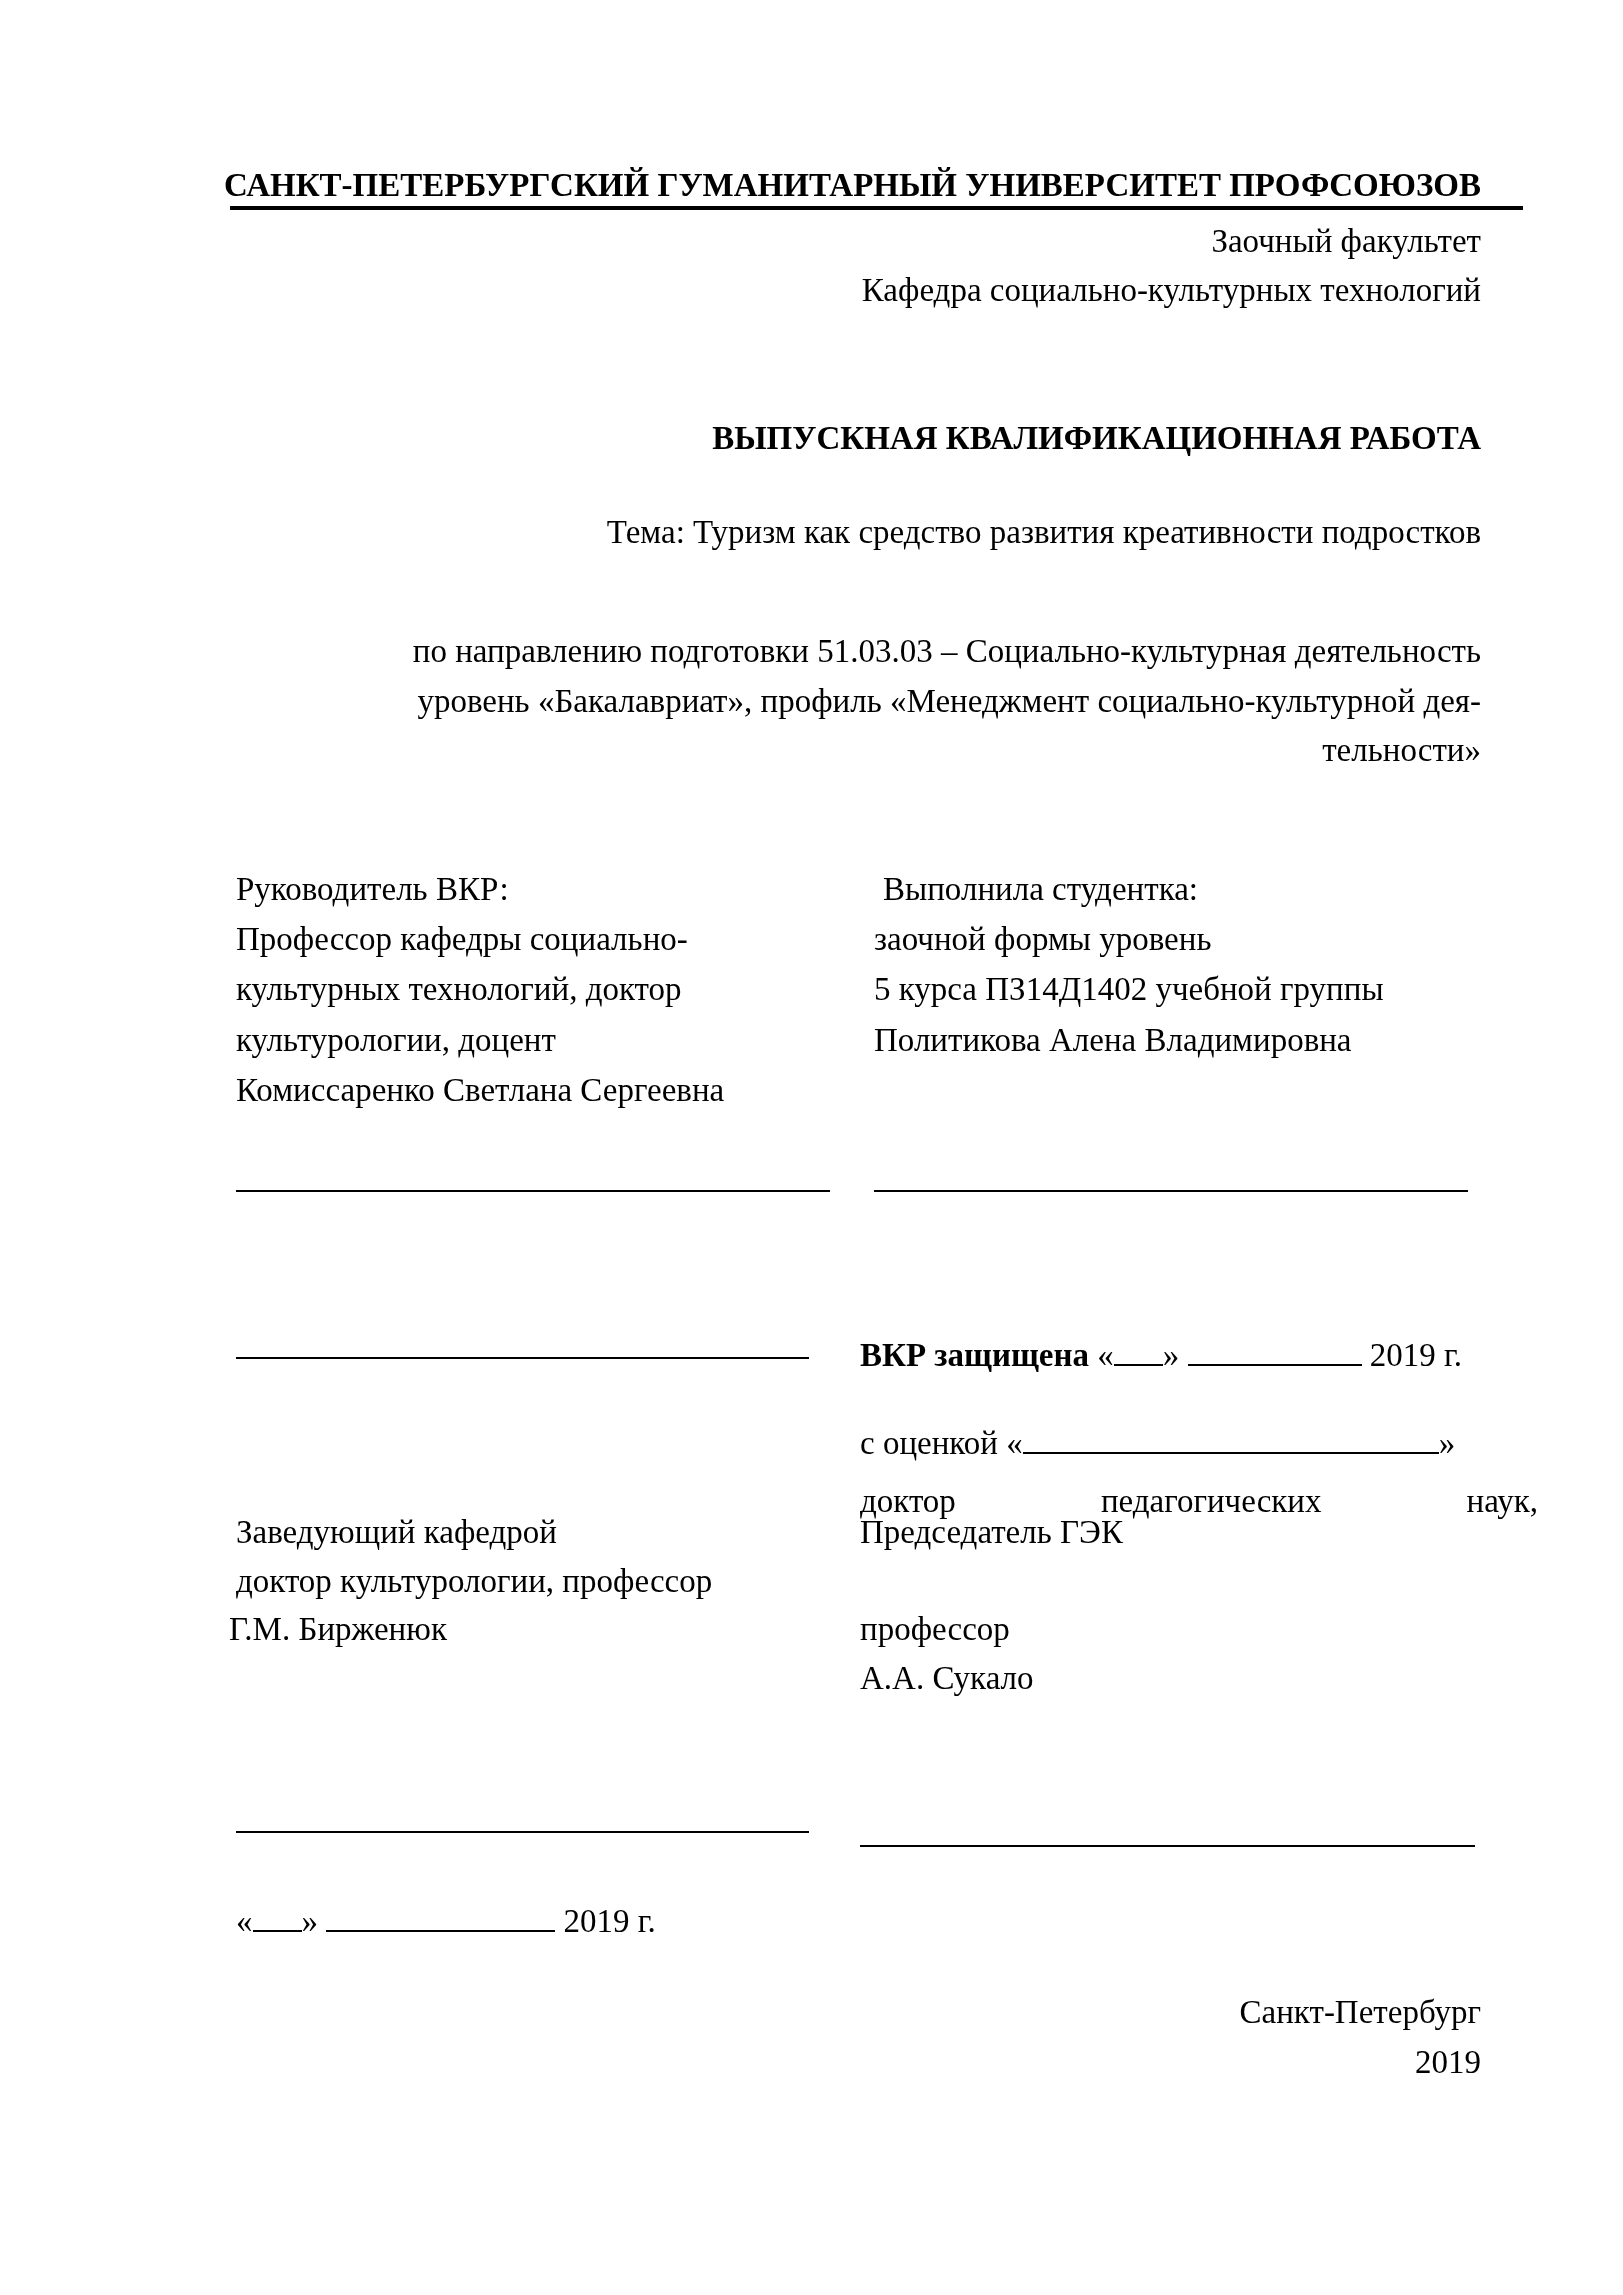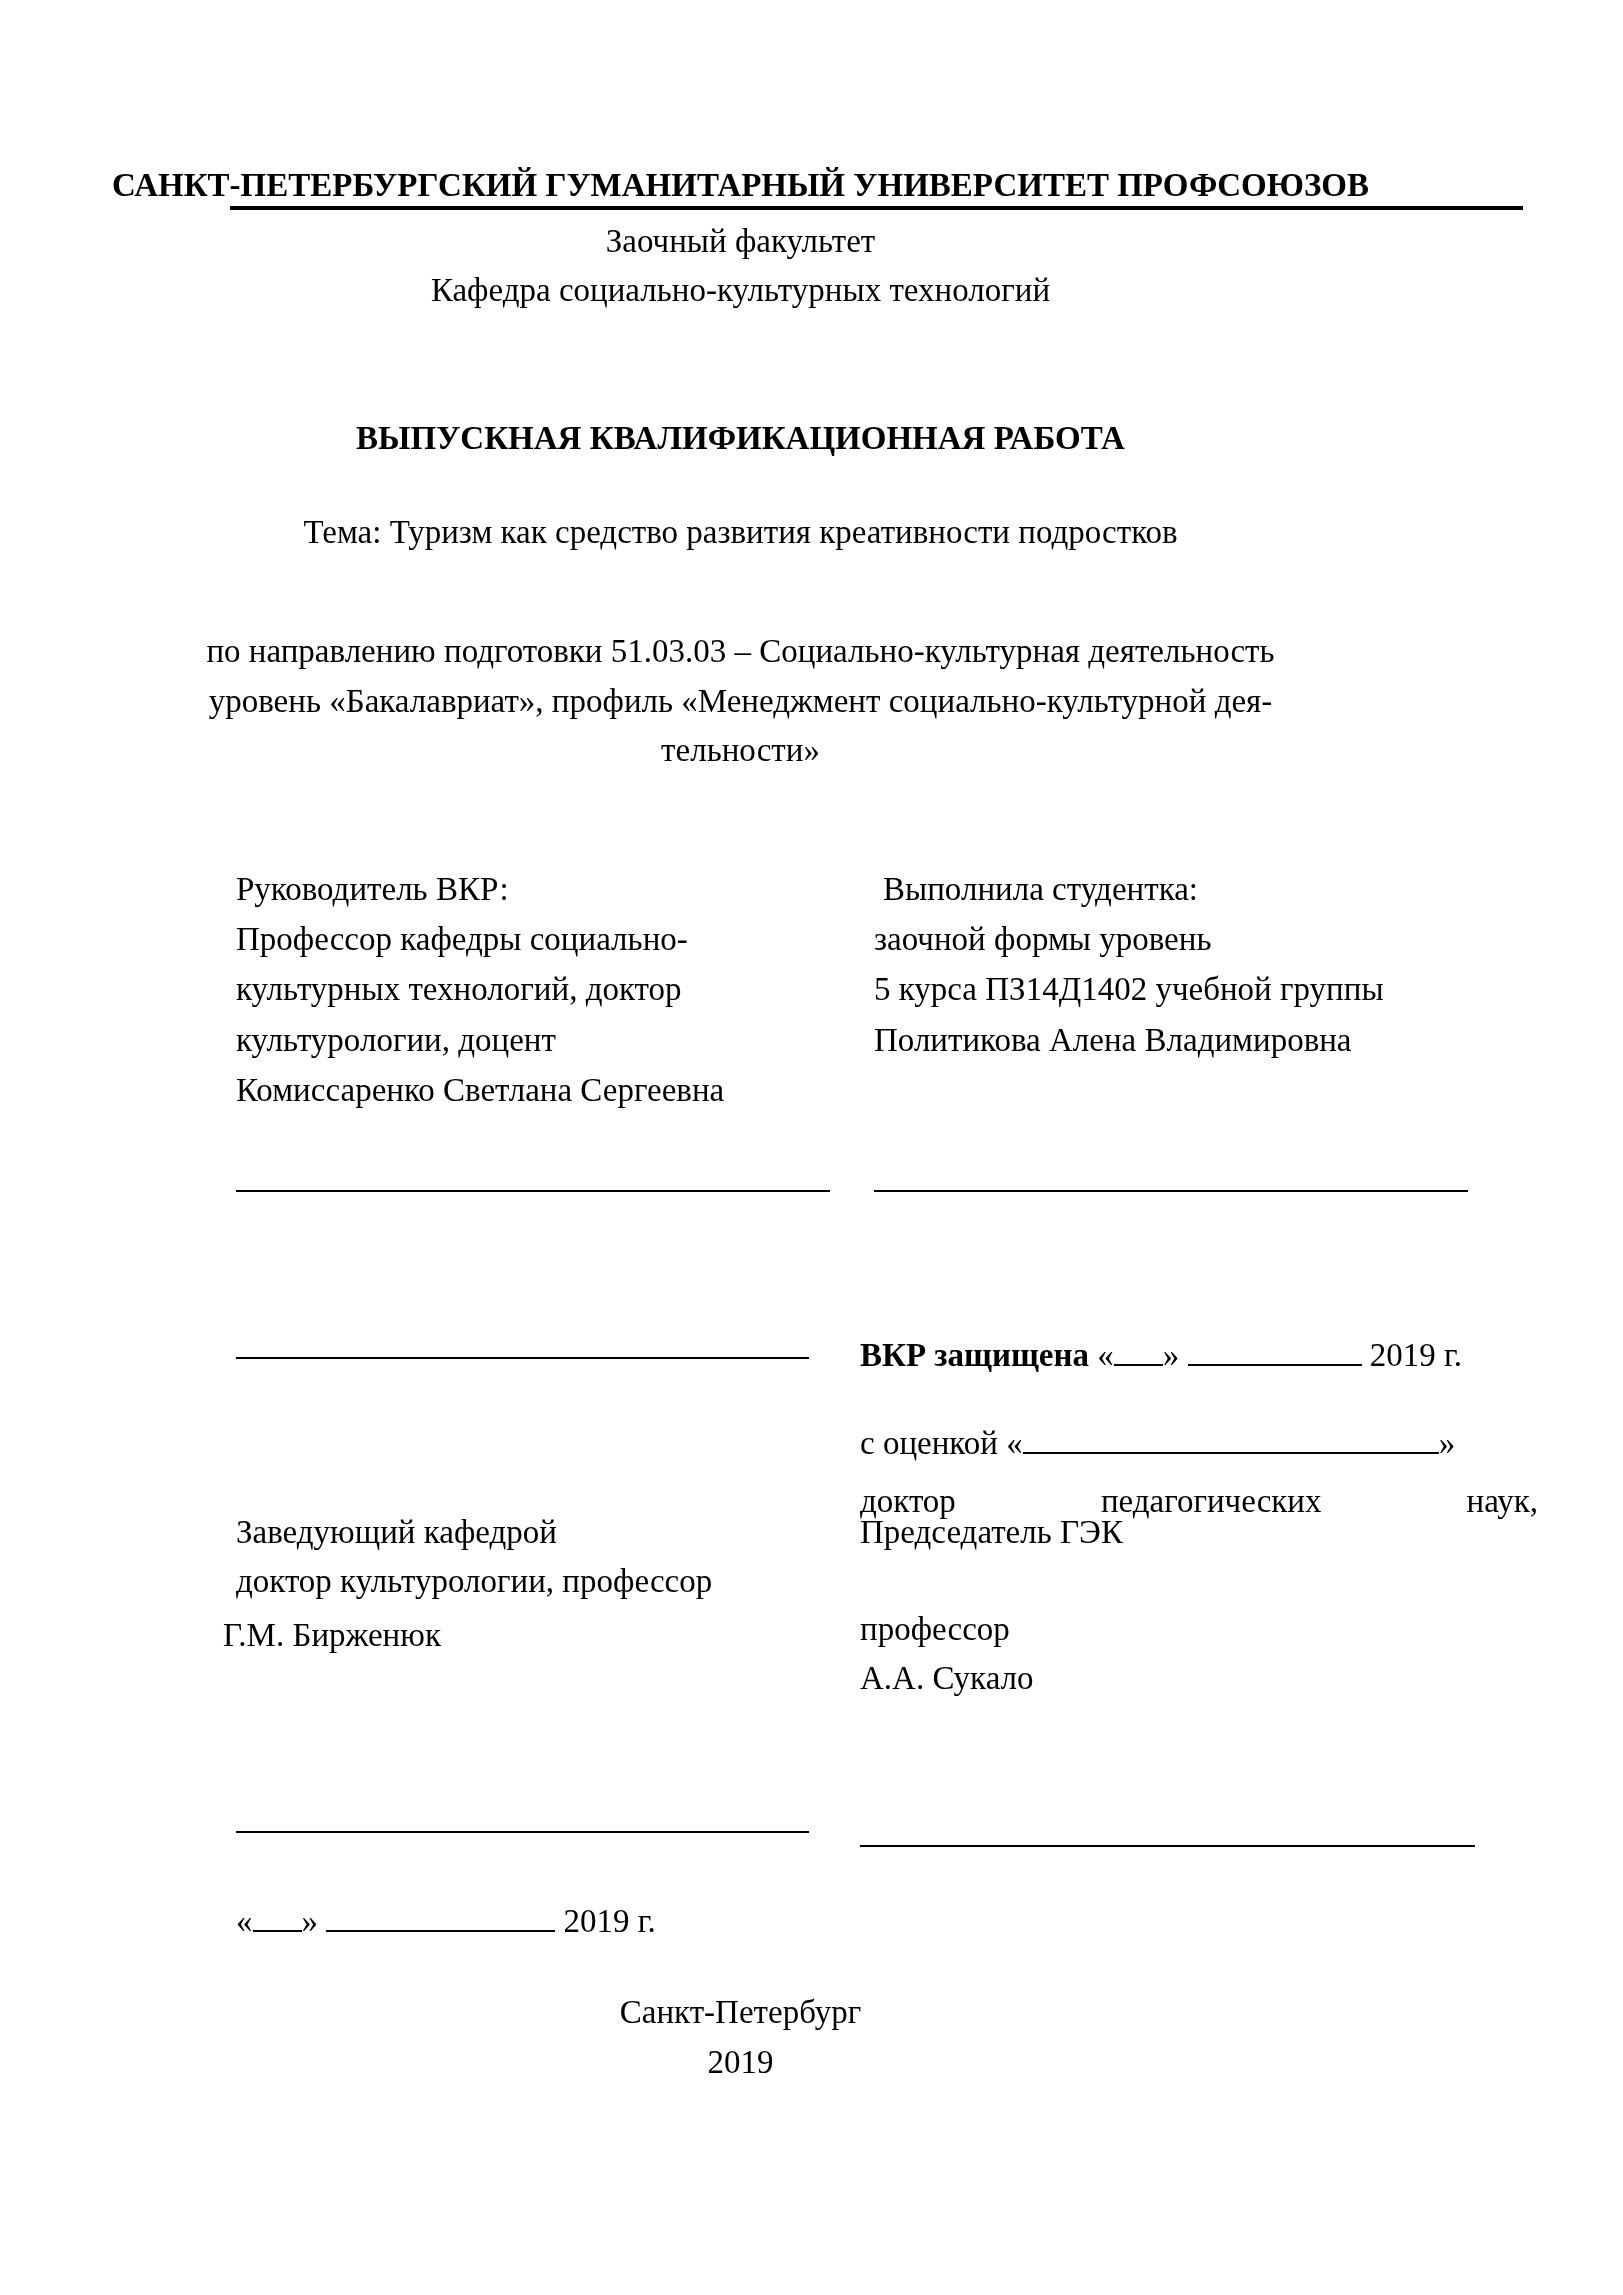--- a/index.html
+++ b/index.html
@@ -1,19 +1,19 @@
 <!DOCTYPE html>
 <html style="font-size:12.6px"><head>
 <meta charset="utf-8">
 <style>
   html, body { margin:0; padding:0; background:#ffffff; }
   body { width:1623px; height:2295px; position:relative; overflow:hidden;
          font-family:"Liberation Serif", "DejaVu Serif", serif; color:#000; }
   .abs { position:absolute; white-space:nowrap; line-height:1; }
-  .center { left:0; width:1481px; text-align:center; }
+  .center { left:0; width:1481px; text-align:right; }
   .t40 { font-size:33px; }
   .bold { font-weight:bold; }
   .rule { position:absolute; left:230px; width:1293px; top:206px; height:3.9px; background:#000; }
   .sig { position:absolute; height:0; border-top:2.4px solid #000; }
   .uline { display:inline-block; border-bottom:2.4px solid #000; height:25px; vertical-align:baseline; }
   .justify-row { position:absolute; display:flex; justify-content:space-between; }
 </style>
 </head>
 <body>
 
@@ -49,21 +49,21 @@
   <span>«</span><span class="uline" style="width:49px;"></span><span>»</span>
   <span class="uline" style="width:174px;"></span>
   <span>2019 г.</span>
 </div>
 <div class="abs t40" style="left:860px; top:1427px;">
   <span>с оценкой «</span><span class="uline" style="width:416px;"></span><span>»</span>
 </div>
 
 <div class="abs t40" style="left:236px; top:1516px;">Заведующий кафедрой</div>
 <div class="abs t40" style="left:236px; top:1565px;">доктор культурологии, профессор</div>
-<div class="abs t40" style="left:223px; top:1613px;margin-top:6px;">Г.М. Бирженюк</div>
+<div class="abs t40" style="left:229px; top:1613px;">Г.М. Бирженюк</div>
 
 <div class="abs t40" style="left:860px; top:1516px;">Председатель ГЭК</div>
 <div class="justify-row t40" style="left:860px; width:678px; top:1485px; line-height:1;">
   <span>доктор</span>
   <span>педагогических</span>
   <span>наук,</span>
 </div>
 <div class="abs t40" style="left:860px; top:1613px;">профессор</div>
 <div class="abs t40" style="left:860px; top:1662px;">А.А. Сукало</div>
 

